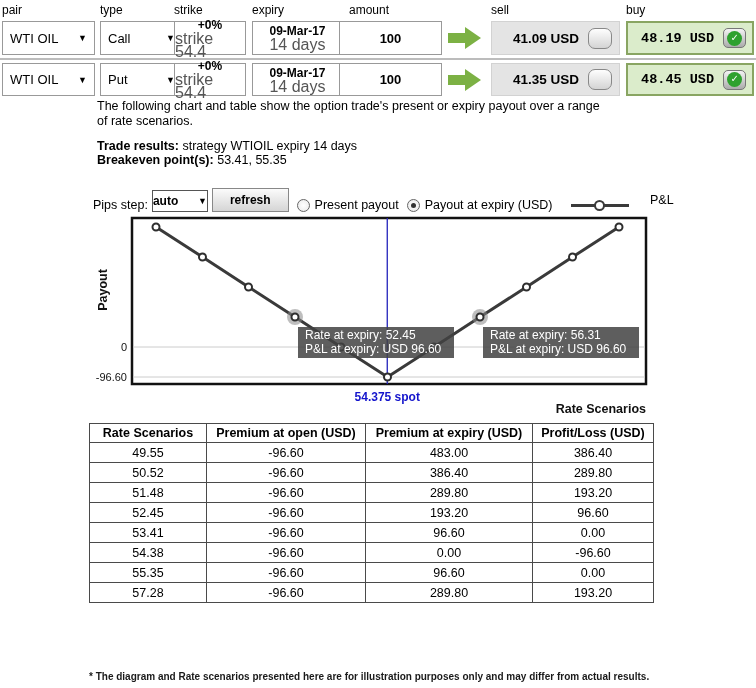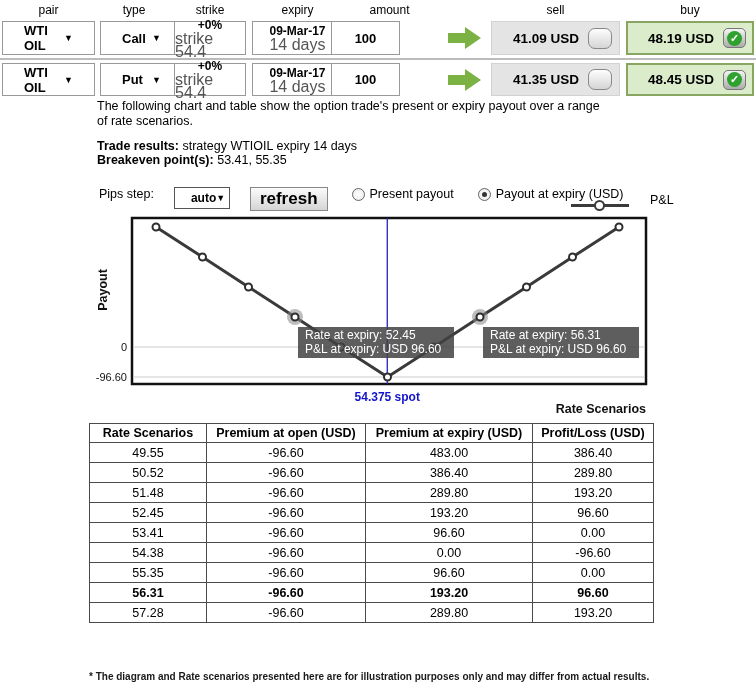--- a/index.html
+++ b/index.html
@@ -1,53 +1,53 @@
 <!DOCTYPE html>
 <html><head>
 <meta charset="utf-8">
 <style>
   * { box-sizing: border-box; margin: 0; padding: 0; }
   html,body { width:756px; height:688px; background:#fff; font-family:"Liberation Sans",sans-serif; }
   #app { position:relative; width:756px; height:688px; overflow:hidden; background:#fff; }
 
-  .col-label { position:absolute; top:3px; font-size:12px; color:#000; text-align:center; }
+  .col-label { position:absolute; top:3px; font-size:12px; color:#000; text-align:left; }
   .lab-pair{left:2px;width:93px}.lab-type{left:100px;width:68px}.lab-strike{left:174px;width:72px}
   .lab-expiry{left:252px;width:91px}.lab-amount{left:349px;width:81px}.lab-sell{left:491px;width:129px}.lab-buy{left:626px;width:128px}
 
   .box { position:absolute; border:1px solid #999; background:#fff; }
   .trow1 { top:21px; height:34px; }
   .trow2 { top:63px; height:33px; }
   .pair-col{left:2px;width:93px}.type-col{left:100px;width:83px}.strike-col{left:174px;width:72px}
-  .expiry-col{left:252px;width:91px}.amount-col{left:331px;width:69px}.sell-col{left:491px;width:129px}.buy-col{left:626px;width:128px}
-
-  .select-box { display:flex; align-items:center; justify-content:space-between; padding:0 21px; font-weight:bold; font-size:13px; cursor:default; }
+  .expiry-col{left:252px;width:91px}.amount-col{left:339px;width:103px}.sell-col{left:491px;width:129px}.buy-col{left:626px;width:128px}
+
+  .select-box { display:flex; align-items:center; justify-content:space-between; padding:0 7px; font-weight:normal; font-size:13px; cursor:default; }
   .caret { font-size:9px; color:#000; }
   .two-line { display:flex; flex-direction:column; align-items:center; justify-content:center; line-height:13px; }
   .tl-main { font-weight:bold; font-size:12px; color:#000; }
   .tl-sub { font-size:16px; color:#555; }
   .amount-box { display:flex; align-items:center; justify-content:center; font-weight:bold; font-size:13px; }
 
   .arrow { position:absolute; left:446px; width:38px; display:flex; align-items:center; justify-content:center; }
 
   .sell-box { background:#e4e4e4; border:1px solid #d2d2d2; display:flex; align-items:center; justify-content:flex-end; gap:9px; padding-right:7px; font-weight:bold; font-size:13.5px; }
   .checkbox { width:24px; height:21px; border:1px solid #888; border-radius:7px; background:linear-gradient(#fefefe,#d4d4d4); flex:0 0 auto; }
 
-  .buy-box { background:#dbeccb; border:2px solid #89a562; display:flex; align-items:center; justify-content:flex-end; gap:9px; padding-right:6px; font-weight:bold; font-size:13.5px; }
+  .buy-box { background:#dbeccb; border:2px solid #89a562; display:flex; align-items:center; justify-content:flex-end; gap:9px; padding-right:6px; font-weight:bold; font-size:13.5px;font-family:Liberation Mono, monospace; }
   .checkbtn { width:23px; height:20px; border:1px solid #777; border-radius:5px; background:linear-gradient(#f4f4f4,#ababab); display:flex; align-items:center; justify-content:center; flex:0 0 auto; }
   .checkcircle { width:15px; height:15px; border-radius:50%; background:#2ea12e; color:#fff; font-size:11px; font-weight:bold; display:flex; align-items:center; justify-content:center; line-height:1; }
 
   .separator { position:absolute; left:0; top:58px; width:756px; height:2px; background:#bcbcbc; }
 
   .desc { position:absolute; left:97px; top:99px; font-size:12.5px; line-height:15px; color:#000; }
   .details { position:absolute; left:97px; top:139px; font-size:12.5px; line-height:14.4px; color:#000; }
   .details b { font-weight:bold; }
 
-  .pips-row { position:absolute; left:99px; top:187px; height:25px; display:flex; align-items:flex-start; gap:20px; font-size:12.5px; color:#000; }
-  .pips-select { width:56px; height:22px; border:1px solid #555; background:#fff; display:flex; align-items:center; justify-content:space-between; padding:0 16px; font-weight:bold; font-size:12px; }
-  .refresh-btn { height:24px; padding:0 9px; border:1px solid #888; background:linear-gradient(#fbfbfb,#d5d5d5); font-weight:bold; font-size:17px; font-family:inherit; }
+  .pips-row { position:absolute; left:93px; top:187px; height:25px; display:flex; align-items:flex-end; gap:4px; font-size:12.5px; color:#000; }
+  .pips-select { width:56px; height:22px; border:1px solid #555; background:#fff; display:flex; align-items:center; justify-content:space-between; padding:0 0; font-weight:bold; font-size:12px; }
+  .refresh-btn { height:24px; padding:0 17px; border:1px solid #888; background:linear-gradient(#fbfbfb,#d5d5d5); font-weight:bold; font-size:12px; font-family:inherit; }
   .radio-group { display:flex; align-items:center; gap:5px; margin-left:4px; }
   .radio { width:13px; height:13px; border-radius:50%; border:1px solid #666; background:radial-gradient(#fff,#e8e8e8); position:relative; display:inline-block; }
   .radio.checked::after { content:""; position:absolute; left:3px; top:3px; width:5px; height:5px; border-radius:50%; background:#333; }
 
   .legend { position:absolute; left:571px; top:191px; height:16px; display:flex; align-items:flex-end; gap:21px; }
   .legend-line { width:58px; height:3px; background:#3a3a3a; position:relative; }
   .legend-line::after { content:""; position:absolute; left:23px; top:-4px; width:7px; height:7px; background:#fff; border:2px solid #3a3a3a; border-radius:50%; }
   .legend-label { font-size:12.5px; color:#000; }
 
   #chart-svg { position:absolute; left:90px; top:213px; }
@@ -260,26 +260,20 @@
           <td>-96.60</td>
           <td>0.00</td>
           <td>-96.60</td>
         </tr>
         <tr>
           <td>55.35</td>
           <td>-96.60</td>
           <td>96.60</td>
           <td>0.00</td>
         </tr>
-        <tr class="bold">
-          <td>56.31</td>
-          <td>-96.60</td>
-          <td>193.20</td>
-          <td>96.60</td>
-        </tr>
         <tr>
           <td>57.28</td>
           <td>-96.60</td>
           <td>289.80</td>
           <td>193.20</td>
         </tr>
       </tbody>
   </table>
 
   <div class="footnote">* The diagram and Rate scenarios presented here are for illustration purposes only and may differ from actual results.</div>

